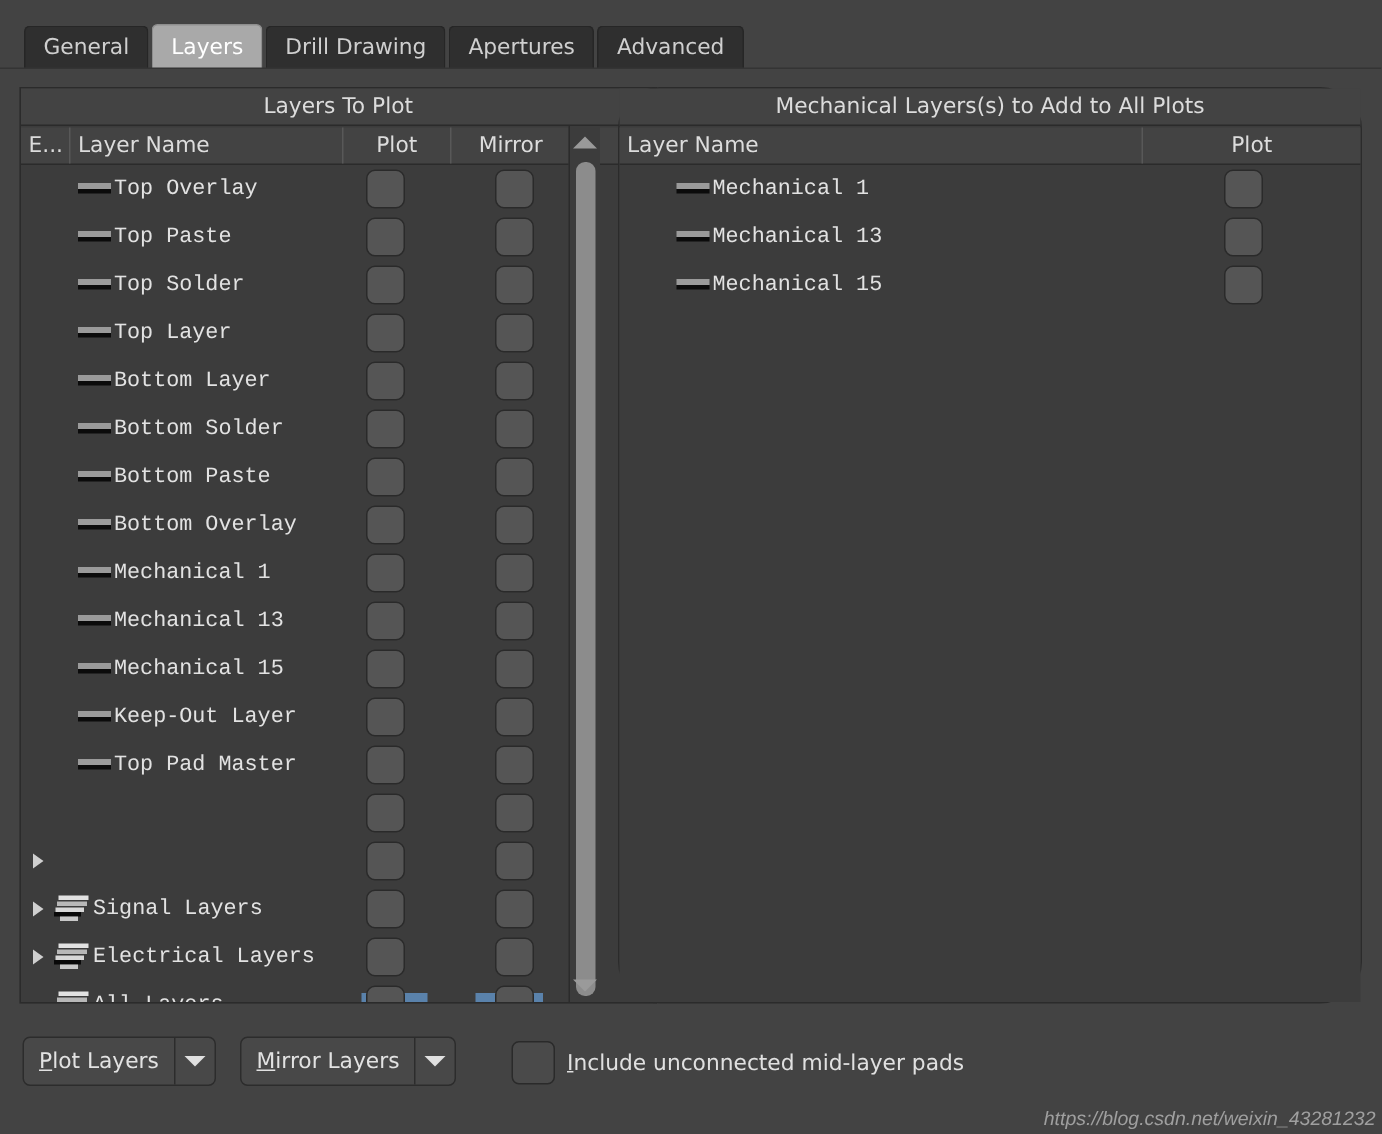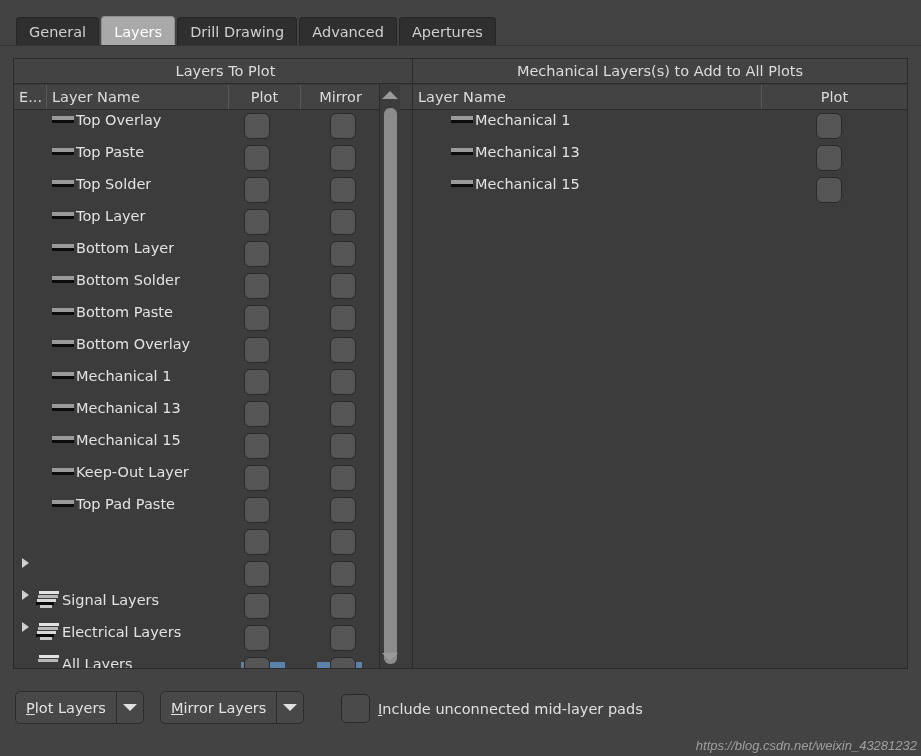--- a/index.html
+++ b/index.html
@@ -65,21 +65,21 @@
   }
 
   
   .panel {
     position: absolute;
     background: #3c3c3c;
     border: 1px solid #2b2b2b;
     box-sizing: border-box;
   }
   #left-panel  { left: 13px;  top: 58px; width: 425px; height: 611px; }
-  #right-panel { left: 412px; top: 58px; width: 496px; height: 611px; }
+  #right-panel { left: 412px; top: 58px; width: 496px; height: 611px; border-radius: 28px; }
 
   .panel-title {
     height: 25px;
     line-height: 25px;
     text-align: center;
     background: #434343;
     border-bottom: 1px solid #2b2b2b;
     color: #dcdcdc;
     font-size: 14.5px;
     box-sizing: border-box;
@@ -120,22 +120,23 @@
     left: 0; top: 25px; bottom: 0;
     right: 0;
     overflow: hidden;
     background: #3c3c3c;
   }
   .rows { position: relative; }
   .row {
     position: relative;
     height: 32px;
     display: flex;
-    align-items: flex-start;
-    box-sizing: border-box;
+    align-items: center;
+    box-sizing: border-box;
+    font-family: Liberation Mono, monospace;
   }
   .expander {
     width: 22px;
     flex: 0 0 22px;
     display: flex;
     align-items: center;
     justify-content: center;
   }
   .expander .arrow {
     width: 0; height: 0;
@@ -299,22 +300,22 @@
   }
 </style>
 </head>
 <body>
 
 <div class="tabbar">
   <div class="tabstrip" id="tabstrip">
       <div class="tab">General</div>
       <div class="tab active">Layers</div>
       <div class="tab">Drill Drawing</div>
+      <div class="tab">Apertures</div>
       <div class="tab">Advanced</div>
-      <div class="tab">Apertures</div>
     </div>
 </div>
 <div class="tabline"></div>
 
 <div class="panel" id="left-panel">
   <div class="panel-title">Layers To Plot</div>
   <div class="panel-inner">
     <div class="colhead" id="left-colhead">
         <div class="ch left" style="width: 32px; flex: 0 0 32px;">E...</div>
         <div class="ch left" style="width: 182px; flex: 0 0 182px;">Layer Name</div>
@@ -441,21 +442,21 @@
               <span class="lname">Keep-Out Layer</span>
             </span>
             <span class="cbox" style="left: 230px;"></span>
             <span class="cbox" style="left: 316px;"></span>
           </div>
           <div class="row">
             <span class="expander"></span>
             <span class="namecell">
               <span class="indent"></span>
               <span class="ic-layer"></span>
-              <span class="lname">Top Pad Paste</span>
+              <span class="lname">Top Pad Master</span>
             </span>
             <span class="cbox" style="left: 230px;"></span>
             <span class="cbox" style="left: 316px;"></span>
           </div>
           <div class="row">
             <span class="expander"></span>
             <span class="cbox" style="left: 230px;"></span>
             <span class="cbox" style="left: 316px;"></span>
           </div>
           <div class="row">

